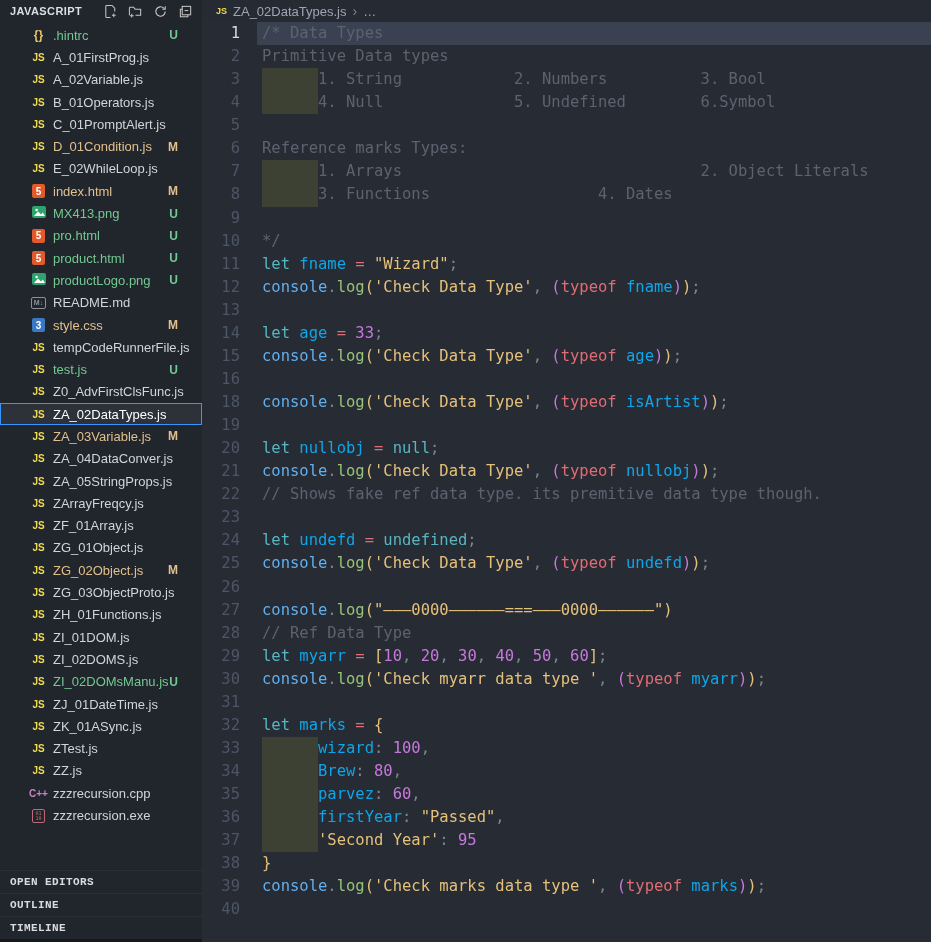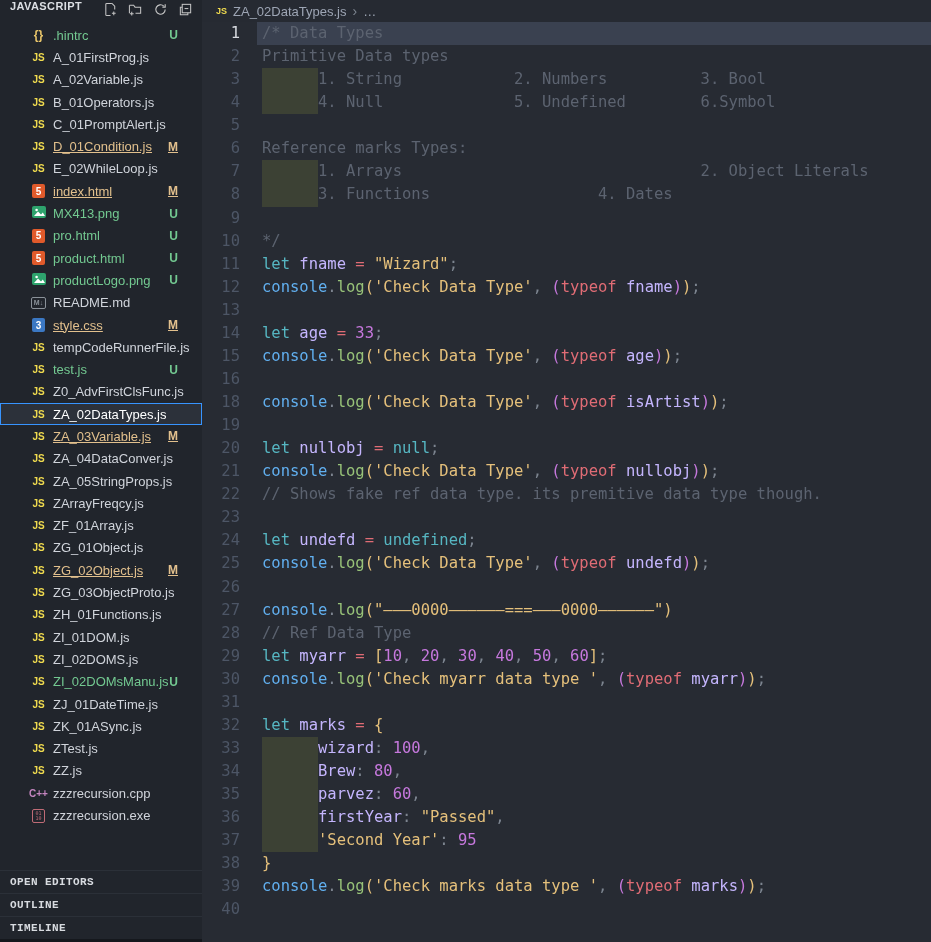--- a/index.html
+++ b/index.html
@@ -2,34 +2,34 @@
 <html><head>
 <meta charset="utf-8">
 <style>
   * { margin:0; padding:0; box-sizing:border-box; }
   html,body { width:931px; height:942px; overflow:hidden; background:#272b33; }
   body { font-family:"Liberation Sans", sans-serif; }
   .app { display:flex; width:931px; height:942px; }
 
   
   .sidebar { width:202px; flex:none; background:#21252c; display:flex; flex-direction:column; }
-  .sb-header { height:22px; flex:none; display:flex; padding:0 8px 0 10px; }
+  .sb-header { height:22px; flex:none; display:flex; align-items:center; padding:0 8px 0 10px; }
   .sb-title { font-size:11px; font-weight:bold; letter-spacing:.4px; color:#dcdfe4; flex:1;
               white-space:nowrap; overflow:hidden; }
   .sb-actions { display:flex; gap:7px; }
   .sb-actions .abtn { width:18px; height:18px; display:flex; align-items:center; justify-content:center;
               border-radius:3px; cursor:pointer; }
   .file-list { flex:1; padding-top:2px; overflow:hidden; }
   .row { height:22.3px; display:flex; align-items:center; padding:0 6px 0 30px; cursor:pointer;
          font-size:13px; color:#d0d4db; white-space:nowrap; }
   .row .fic { width:17px; flex:none; display:flex; align-items:center; justify-content:center; margin-right:6px; }
   .row .fname { overflow:hidden; text-overflow:ellipsis; }
   .row .badge { margin-left:auto; padding-right:18px; font-size:12px; font-weight:bold; }
   .row.st-u .fname, .row.st-u .badge { color:#73c991; }
-  .row.st-m .fname, .row.st-m .badge { color:#e2c08d;text-decoration:underline; }
+  .row.st-m .fname, .row.st-m .badge { color:#e2c08d; }
   .row.sel { background:#2c313a; outline:1px solid #3794ff; outline-offset:-1px; }
   .row.sel .fname { color:#ffffff; }
   .ic-js   { color:#f0db4f; font-weight:bold; font-size:10px; }
   .ic-json { color:#e8c56a; font-weight:bold; font-size:12px; }
   .ic-sq   { display:inline-flex; width:13px; height:14px; border-radius:2px; color:#fff;
              font-size:10px; font-weight:bold; align-items:center; justify-content:center; }
   .ic-html { background:#e05a2b; }
   .ic-css  { background:#3b78c3; }
   .ic-md   { color:#8a9199; border:1px solid #8a9199; border-radius:2px; font-size:7px;
              font-weight:bold; padding:1px 2px; line-height:8px; }
@@ -47,21 +47,21 @@
                 padding-left:14px; gap:6px; font-size:13px; color:#9da5b4; }
   .bc-js { color:#f0db4f; font-weight:bold; font-size:9px; }
   .bc-sep { color:#7d8590; font-size:14px; }
   .code-area { flex:1; font-family:"DejaVu Sans Mono", monospace; font-size:15.5px; }
   .line { display:flex; height:23.07px; line-height:23.07px; white-space:pre; }
   .ln { width:38px; flex:none; text-align:right; color:#4d5666; }
   .code { flex:1; height:100%; margin-left:17px; padding-left:5px; color:#abb2bf; }
   .line.cur .code { background:#3a4150; }
   .line.cur .ln { color:#d7dae0; }
   .tk-cmt { color:#5c6370; }
-  .tk-def { color:#c4b5fd; }
+  .tk-def { color:#0ea5e9; }
   .tk-kw  { color:#56b6c2; }
   .tk-op  { color:#e06c75; }
   .tk-str { color:#e5c07b; }
   .tk-num { color:#c678dd; }
   .tk-obj { color:#61afef; }
   .tk-fn  { color:#98c379;text-align:right; }
   .tk-b1  { color:#e5c07b; }
   .tk-b2  { color:#c678dd; }
   .tk-pun { color:#7d8590; }
   .tk-ws  { display:inline-block; height:100%; background:#3c4134; }

